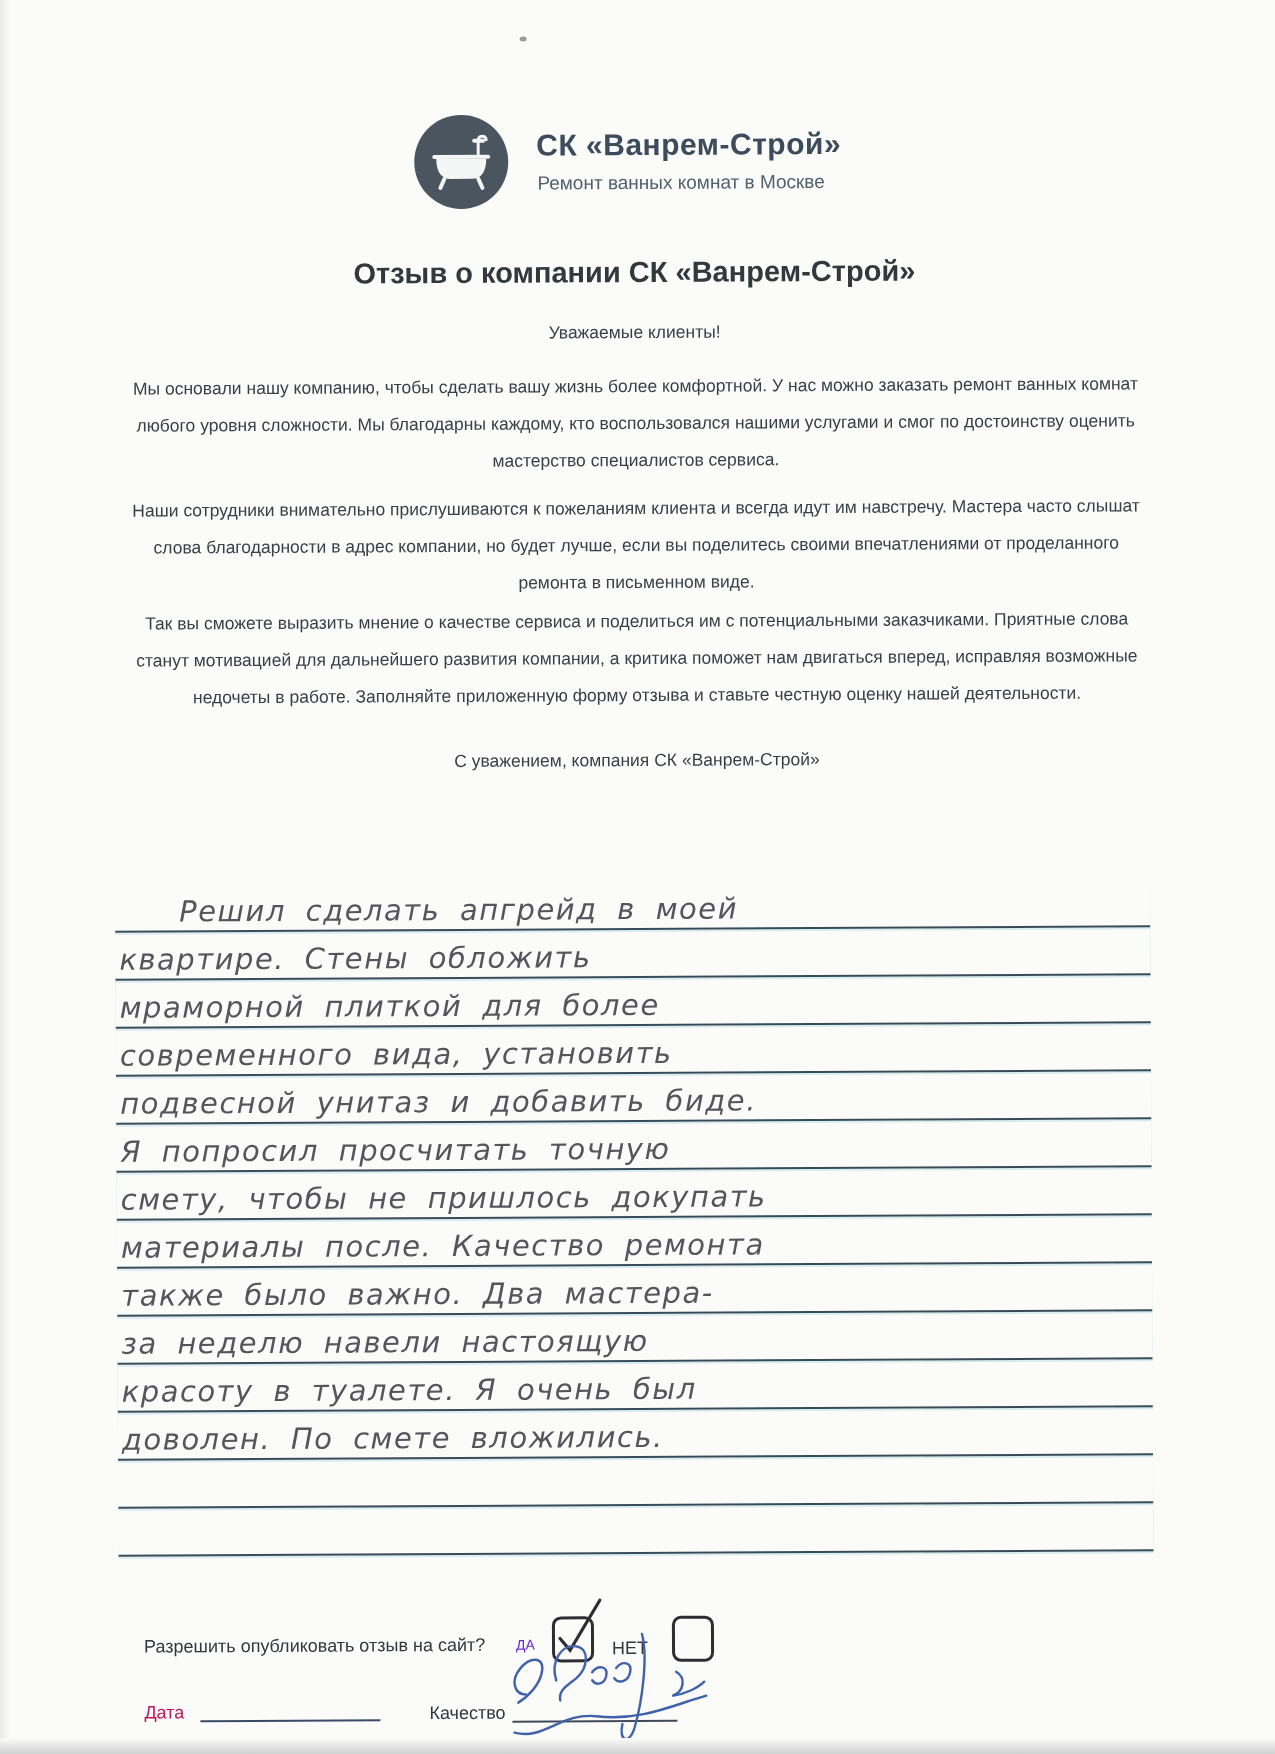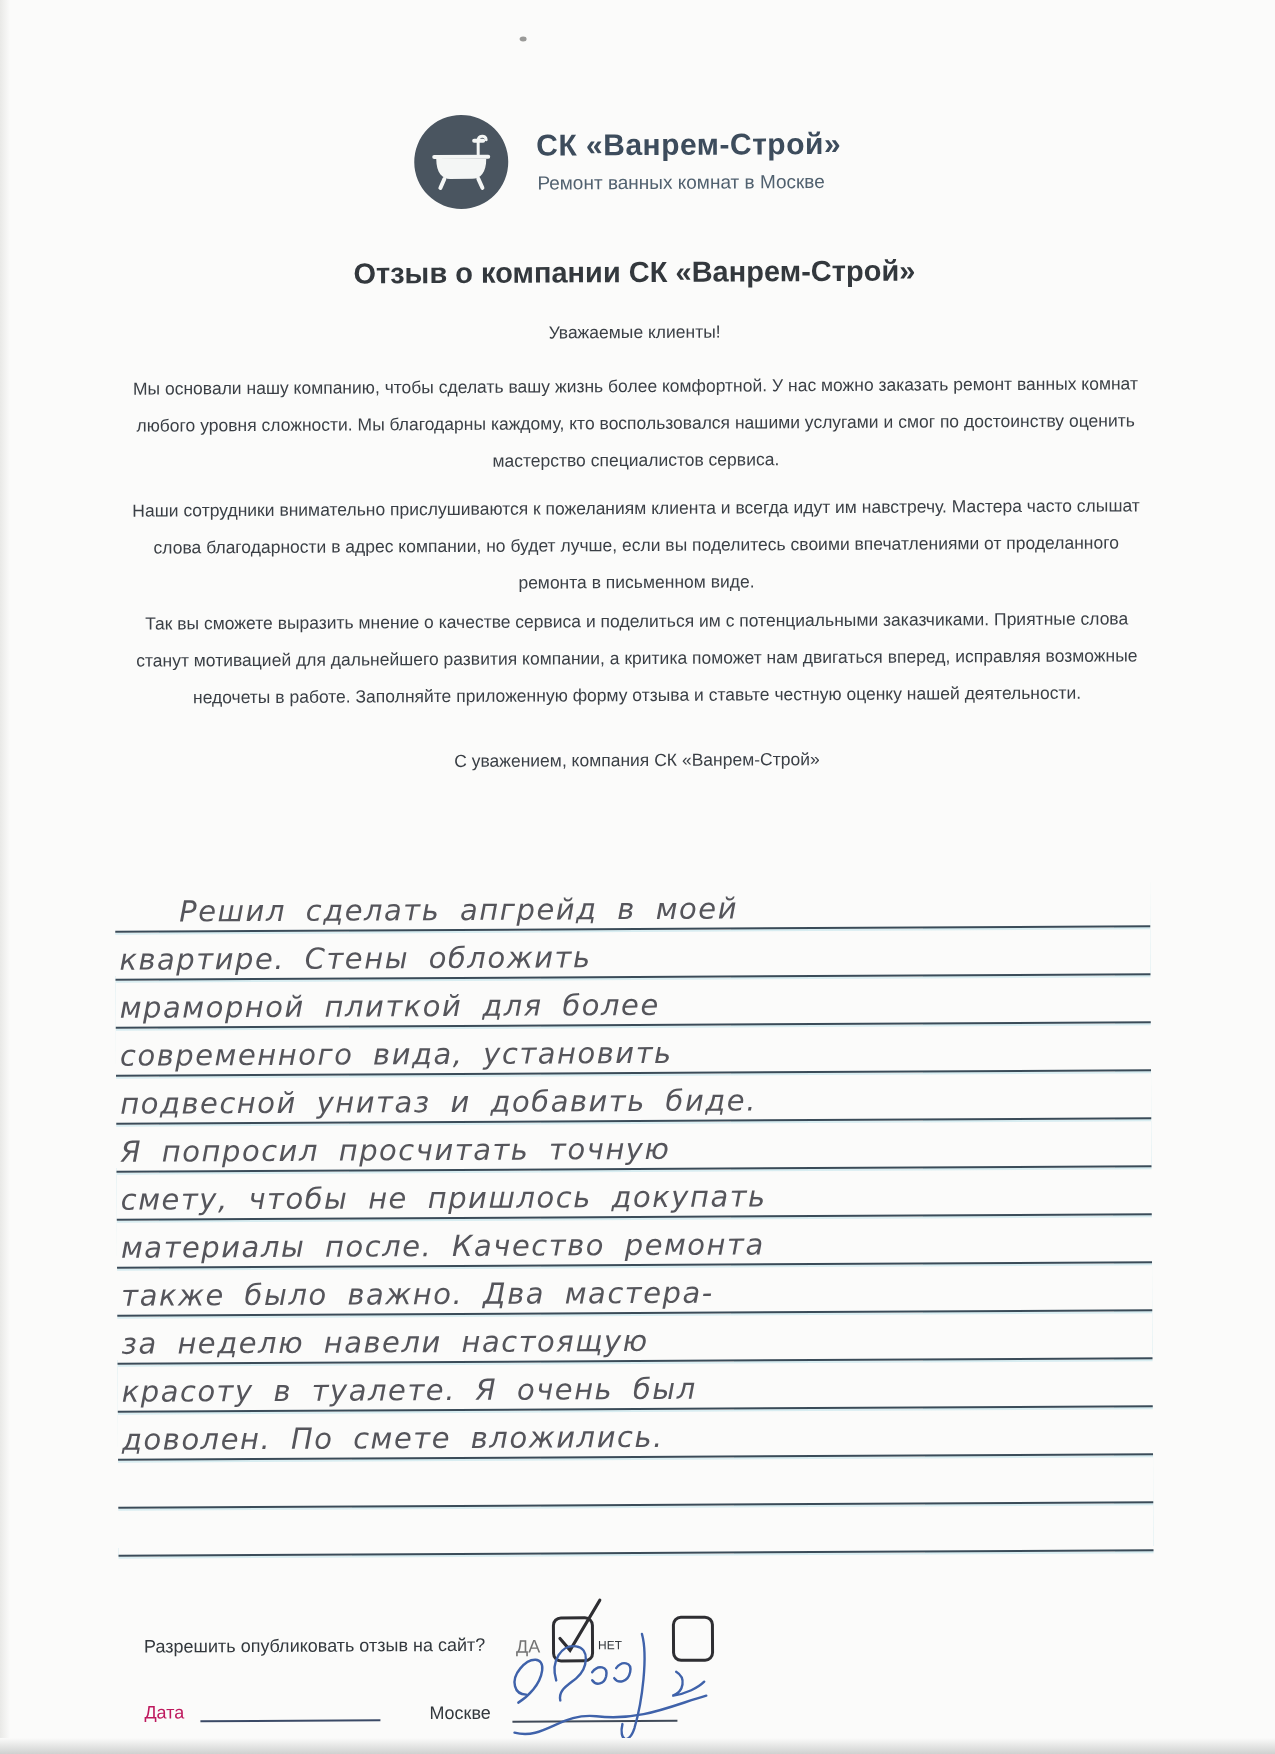--- a/index.html
+++ b/index.html
@@ -80,22 +80,22 @@
     font-family:"DejaVu Sans", sans-serif;font-style:italic;
     font-size:29px;color:#55555b;letter-spacing:1.5px;word-spacing:9px;
   }
   .rule-row:nth-child(1) .hand{left:64px;}
 
   
   .publish-question{
     position:absolute;left:140px;top:1634px;
     font-size:18px;color:#33383d;
   }
-  .yes-label{position:absolute;left:512px;top:1636px;font-size:18px;color:#737373;}
-  .no-label{position:absolute;left:594px;top:1638px;font-size:12px;color:#33383d;}
+  .yes-label{position:absolute;left:512px;top:1636px;font-size:14px;color:#6d28d9;}
+  .no-label{position:absolute;left:608px;top:1638px;font-size:18px;color:#33383d;}
   .cbox{
     position:absolute;width:36px;height:40px;
     border:3px solid #2e2e32;border-radius:9px;background:transparent;
   }
   .cbox-yes{left:548px;top:1616px;}
   .cbox-no{left:668px;top:1616px;}
   .check-svg{position:absolute;left:544px;top:1594px;}
 
   .date-label{position:absolute;left:140px;top:1700px;font-size:18px;color:#be185d;}
   .date-line{
@@ -185,21 +185,21 @@
     <div class="yes-label">ДА</div>
     <div class="cbox cbox-yes"></div>
     <svg class="check-svg" width="70" height="70" viewBox="0 0 70 70">
       <path d="M12 44 L22 56 L52 6" fill="none" stroke="#2e2e32" stroke-width="3.2" stroke-linecap="round"></path>
     </svg>
     <div class="no-label">НЕТ</div>
     <div class="cbox cbox-no"></div>
 
     <div class="date-label">Дата</div>
     <div class="date-line"></div>
-    <div class="sign-label">Москве</div>
+    <div class="sign-label">Качество</div>
     <div class="sign-line"></div>
     <svg class="signature-svg" width="220" height="140" viewBox="0 0 220 140">
       <g fill="none" stroke="#3f62aa" stroke-width="2.4" stroke-linecap="round">
         <path d="M26 78 C14 78 10 64 20 52 C30 40 44 40 42 54 C40 68 28 80 18 86"></path>
         <path d="M56 64 C50 44 62 28 76 30 C90 32 88 52 76 62 C66 70 58 74 60 84"></path>
         <path d="M92 56 C98 48 108 50 106 60 C104 68 96 70 92 64"></path>
         <path d="M116 52 C122 44 132 46 130 56 C128 66 118 68 114 62"></path>
         <path d="M142 18 C148 40 142 86 134 112 C128 130 118 124 122 108"></path>
         <path d="M14 116 C44 124 60 96 96 100 C140 106 176 88 206 80"></path>
         <path d="M176 56 C186 62 184 76 172 80 C186 78 198 72 204 66"></path>

